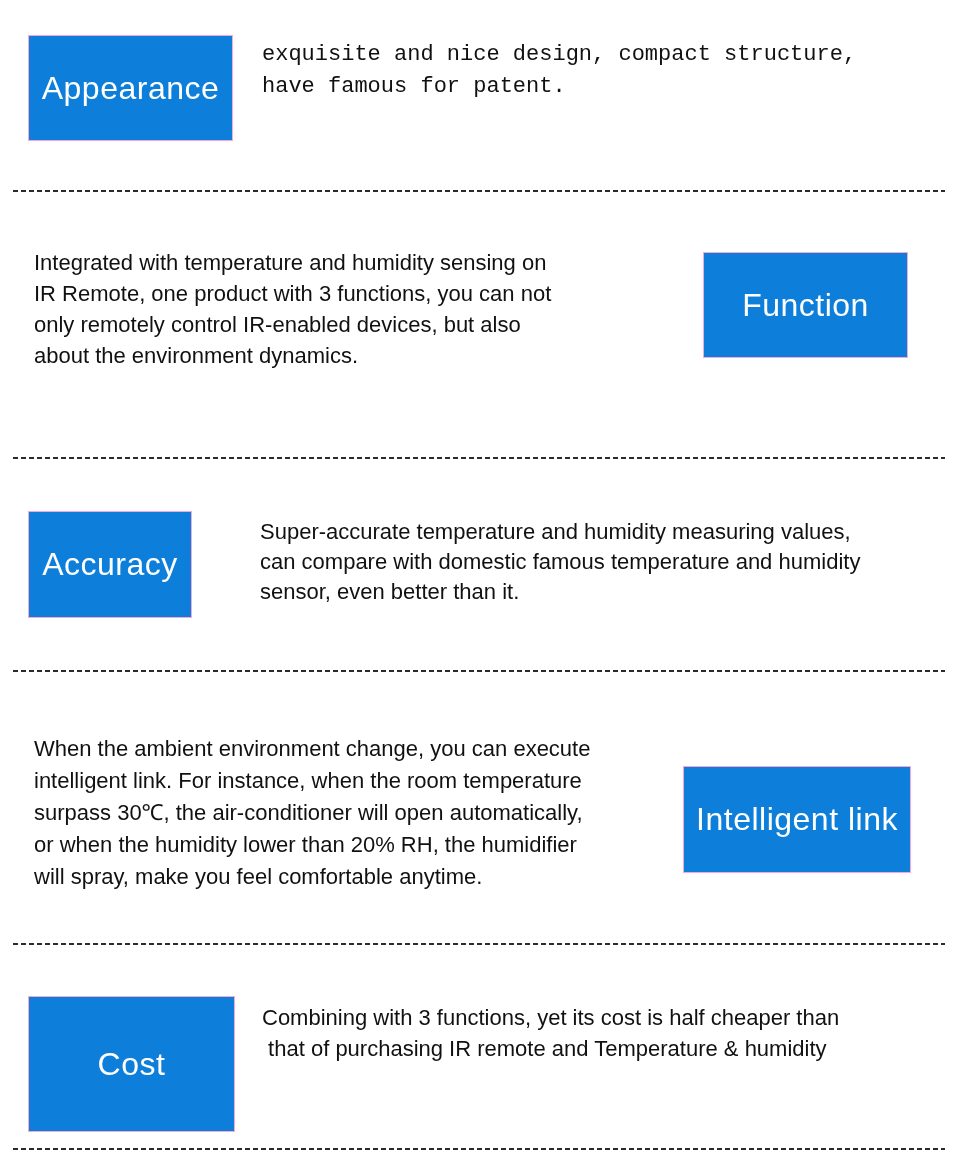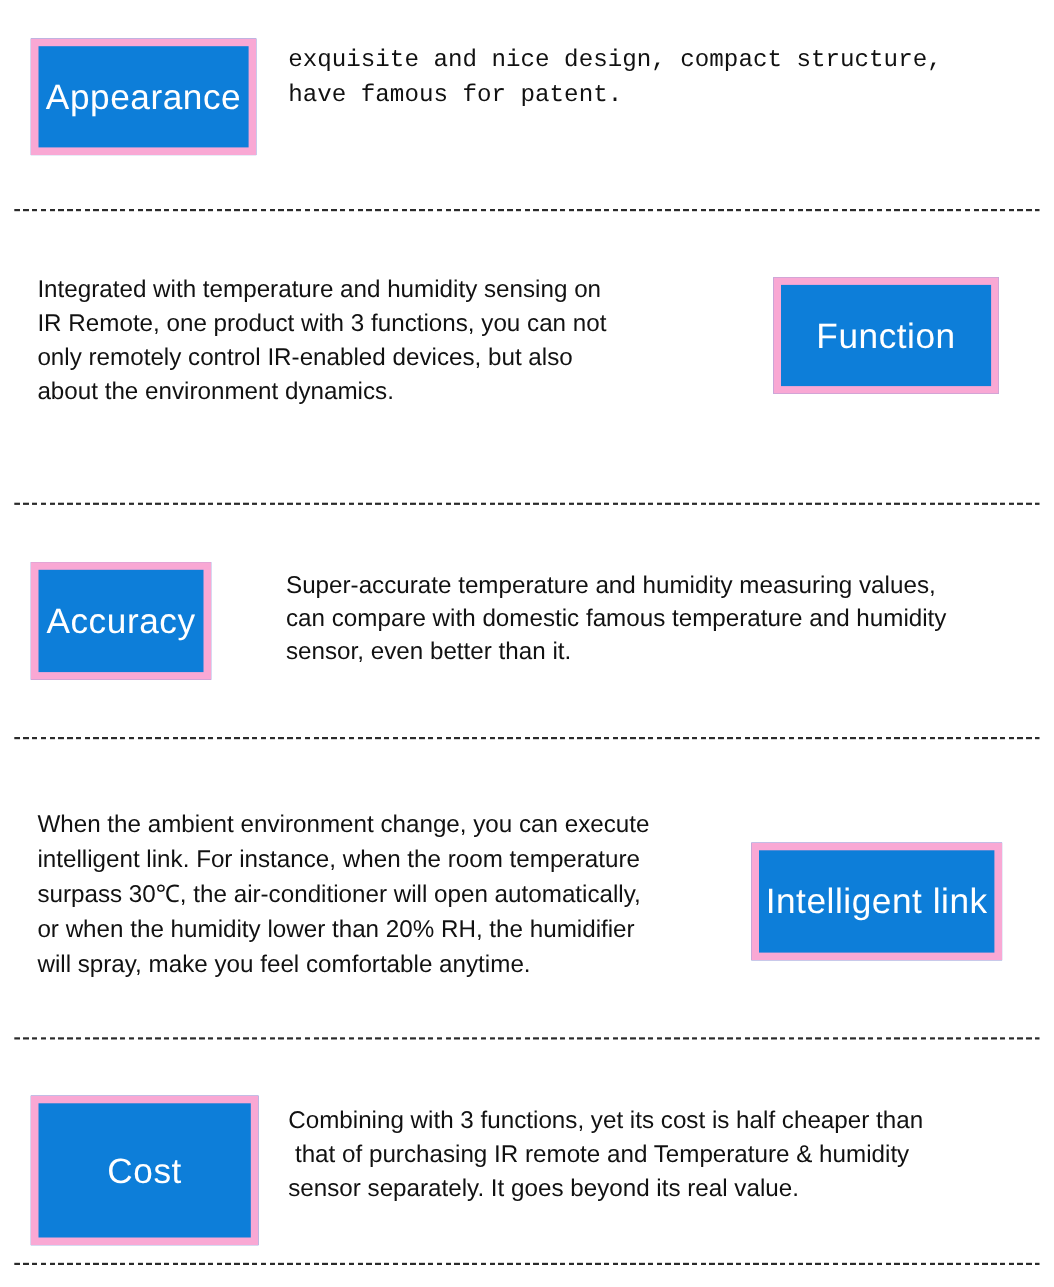--- a/index.html
+++ b/index.html
@@ -7,21 +7,21 @@
     position: relative;
     width: 958px;
     height: 1170px;
     background: #ffffff;
     font-family: "Liberation Sans", sans-serif;
     overflow: hidden;
   }
   .label-box {
     position: absolute;
     background: #0d7ed9;
-    border: 7px solid #f9a8d4;
+    border: 1px solid #f9a8d4;
     box-sizing: border-box;
     display: flex;
     align-items: center;
     justify-content: center;
   }
   .label-box span {
     color: #ffffff;
     font-size: 32px;
     letter-spacing: 0.5px;
     white-space: pre;
@@ -86,17 +86,16 @@
     <span>Intelligent link</span>
   </div>
   <div class="divider" style="top:943px;"></div>
 
   <div class="label-box" style="left:28px; top:996px; width:207px; height:136px;">
     <span>Cost</span>
   </div>
   <div class="body-text" style="left:262px; top:1002px; line-height:31px;">
     <div class="line">Combining with 3 functions, yet its cost is half cheaper than</div>
     <div class="line"> that of purchasing IR remote and Temperature &amp; humidity</div>
-    <div class="line">sensor separately. It goes beyond its real value.</div>
   </div>
   <div class="divider" style="top:1148px;"></div>
 
 </div>
 
 </body></html>

